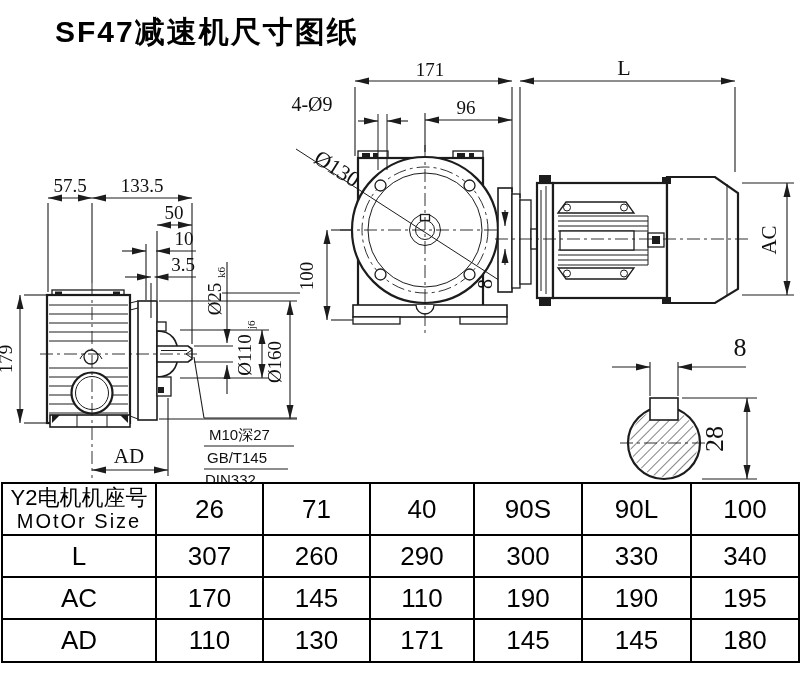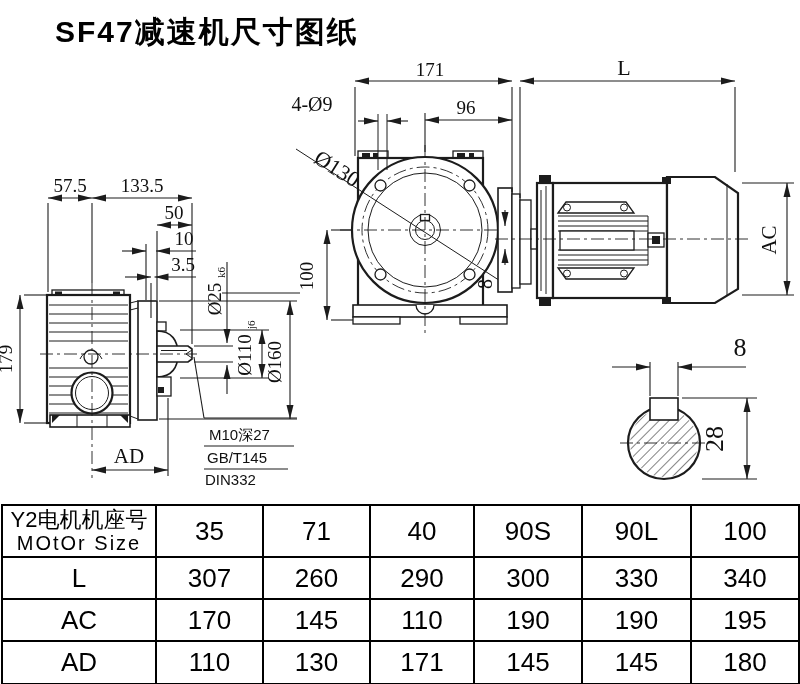--- a/index.html
+++ b/index.html
@@ -16,21 +16,21 @@
   .ol{stroke:#1c1c1c;stroke-width:2.2;fill:#fff;}
   .olt{stroke:#1c1c1c;stroke-width:1.6;fill:#fff;}
   .ol2{stroke:#1c1c1c;stroke-width:1.3;fill:#fff;}
   .thin{stroke:#1c1c1c;stroke-width:1;fill:none;}
   .dim{stroke:#1c1c1c;stroke-width:1.1;fill:none;}
   .cl{stroke:#1c1c1c;stroke-width:0.9;stroke-dasharray:13 4 3 4;fill:none;}
   .blk{fill:#1c1c1c;stroke:none;}
   .t19{font-size:19px;} .t20{font-size:20px;} .t21{font-size:21px;}
   .t22{font-size:22px;} .t26{font-size:26px;} .t11{font-size:11px;}
   .tsans{font-family:"Liberation Sans",sans-serif;font-size:15px;}
-  table.tbl{position:absolute;left:1px;top:504px;width:797px;height:181px;
+  table.tbl{position:absolute;left:1px;top:482px;width:797px;height:181px;
         border-collapse:collapse;table-layout:fixed;background:#fff;}
   table.tbl td{border:2px solid #000;text-align:center;vertical-align:middle;
         font-size:26px;color:#000;padding:0;}
   td.hc div.cn{font-size:22px;line-height:25px;}
   td.hc div.en{font-size:20px;letter-spacing:2px;line-height:23px;}
 </style>
 </head>
 <body>
 
 <div class="stage">
@@ -293,21 +293,21 @@
         <col style="width:108px">
         <col style="width:109px">
         <col style="width:108px">
     </colgroup>
     <tbody>
         <tr style="height:52px;">
       <td class="hc">
         <div class="cn">Y2电机机座号</div>
         <div class="en">MOtOr Size</div>
       </td>
-      <td>35</td>
+      <td>26</td>
       <td>71</td>
       <td>40</td>
       <td>90S</td>
       <td>90L</td>
       <td>100</td>
     </tr>
     <tr style="height:42px;">
       <td>L</td>
       <td>307</td>
       <td>260</td>

